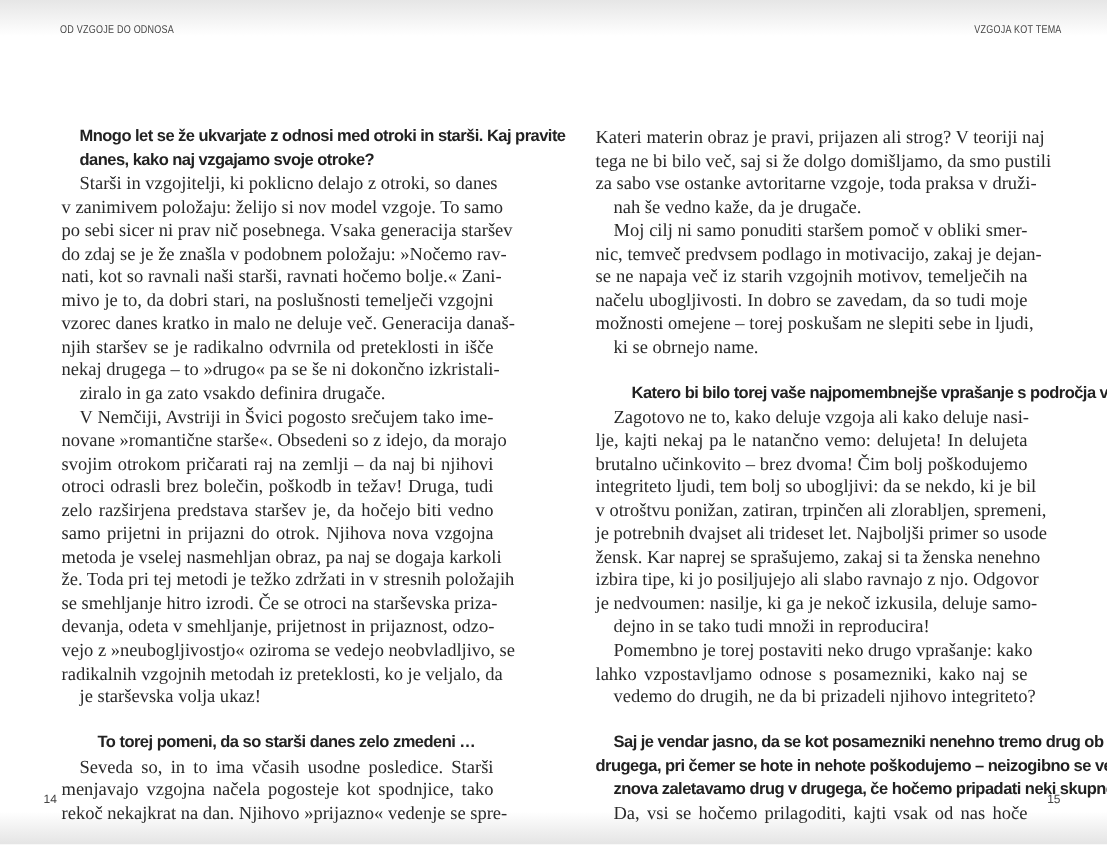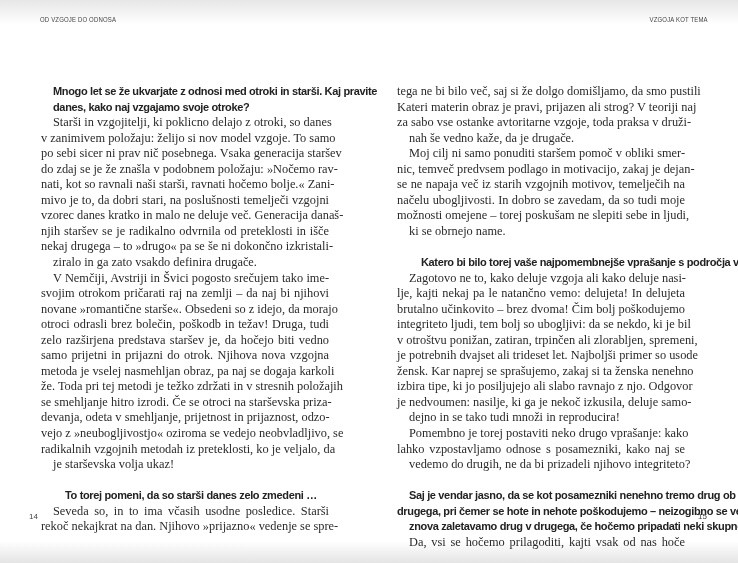--- a/index.html
+++ b/index.html
@@ -23,21 +23,21 @@
     .page.right { left: 369px; width: 369px; }
     .running-head {
       position: absolute; top: 15px;
       font-family: "Liberation Sans", "DejaVu Sans", sans-serif;
       font-size: 7.5px; letter-spacing: 0.2px; color: #444;
       transform: scaleX(0.8); transform-origin: left top;
     }
     .left .running-head { left: 40px; }
     .right .running-head { right: 30px; transform-origin: right top; }
     .folio {
-      position: absolute; top: 512px;
+      position: absolute; top: 528px;
       font-family: "Liberation Sans", "DejaVu Sans", sans-serif;
       font-size: 8px; color: #444;
     }
     .left .folio { left: 29px; }
     .right .folio { right: 31px; }
     .textblock {
       position: absolute; top: 84px; width: 288px;
       font-size: 12.35px; line-height: 15.55px;
       text-align: justify;
     }
@@ -76,51 +76,52 @@
         <span class="line">do zdaj se je že znašla v podobnem položaju: »Nočemo rav-</span>
         <span class="line">nati, kot so ravnali naši starši, ravnati hočemo bolje.« Zani-</span>
         <span class="line">mivo je to, da dobri stari, na poslušnosti temelječi vzgojni</span>
         <span class="line">vzorec danes kratko in malo ne deluje več. Generacija današ-</span>
         <span class="line">njih staršev se je radikalno odvrnila od preteklosti in išče</span>
         <span class="line">nekaj drugega – to »drugo« pa se še ni dokončno izkristali-</span>
         <span class="line last">ziralo in ga zato vsakdo definira drugače.</span>
       </div>
       <div>
         <span class="line indent">V Nemčiji, Avstriji in Švici pogosto srečujem tako ime-</span>
+        <span class="line">novane »romantične starše«. Obsedeni so z idejo, da morajo</span>
         <span class="line">svojim otrokom pričarati raj na zemlji – da naj bi njihovi</span>
-        <span class="line">novane »romantične starše«. Obsedeni so z idejo, da morajo</span>
         <span class="line">otroci odrasli brez bolečin, poškodb in težav! Druga, tudi</span>
         <span class="line">zelo razširjena predstava staršev je, da hočejo biti vedno</span>
         <span class="line">samo prijetni in prijazni do otrok. Njihova nova vzgojna</span>
         <span class="line">metoda je vselej nasmehljan obraz, pa naj se dogaja karkoli</span>
         <span class="line">že. Toda pri tej metodi je težko zdržati in v stresnih položajih</span>
         <span class="line">se smehljanje hitro izrodi. Če se otroci na starševska priza-</span>
         <span class="line">devanja, odeta v smehljanje, prijetnost in prijaznost, odzo-</span>
         <span class="line">vejo z »neubogljivostjo« oziroma se vedejo neobvladljivo, se</span>
         <span class="line">radikalnih vzgojnih metodah iz preteklosti, ko je veljalo, da</span>
         <span class="line last">je starševska volja ukaz!</span>
       </div>
       <span class="gap"></span>
       <div>
         <span class="line q last indent">To torej pomeni, da so starši danes zelo zmedeni …</span>
       </div>
       <div>
         <span class="line indent">Seveda so, in to ima včasih usodne posledice. Starši</span>
+        <span class="line">menjavajo vzgojna načela pogosteje kot spodnjice, tako</span>
         <span class="line">rekoč nekajkrat na dan. Njihovo »prijazno« vedenje se spre-</span>
       </div>
     </div>
   <div class="folio">14</div>
 </div>
 
 <div class="page right">
   <div class="running-head">VZGOJA KOT TEMA</div>
   <div class="textblock">
       <div>
+        <span class="line">Kateri materin obraz je pravi, prijazen ali strog? V teoriji naj</span>
         <span class="line">tega ne bi bilo več, saj si že dolgo domišljamo, da smo pustili</span>
-        <span class="line">Kateri materin obraz je pravi, prijazen ali strog? V teoriji naj</span>
         <span class="line">za sabo vse ostanke avtoritarne vzgoje, toda praksa v druži-</span>
         <span class="line last">nah še vedno kaže, da je drugače.</span>
       </div>
       <div>
         <span class="line indent">Moj cilj ni samo ponuditi staršem pomoč v obliki smer-</span>
         <span class="line">nic, temveč predvsem podlago in motivacijo, zakaj je dejan-</span>
         <span class="line">se ne napaja več iz starih vzgojnih motivov, temelječih na</span>
         <span class="line">načelu ubogljivosti. In dobro se zavedam, da so tudi moje</span>
         <span class="line">možnosti omejene – torej poskušam ne slepiti sebe in ljudi,</span>
         <span class="line last">ki se obrnejo name.</span>

